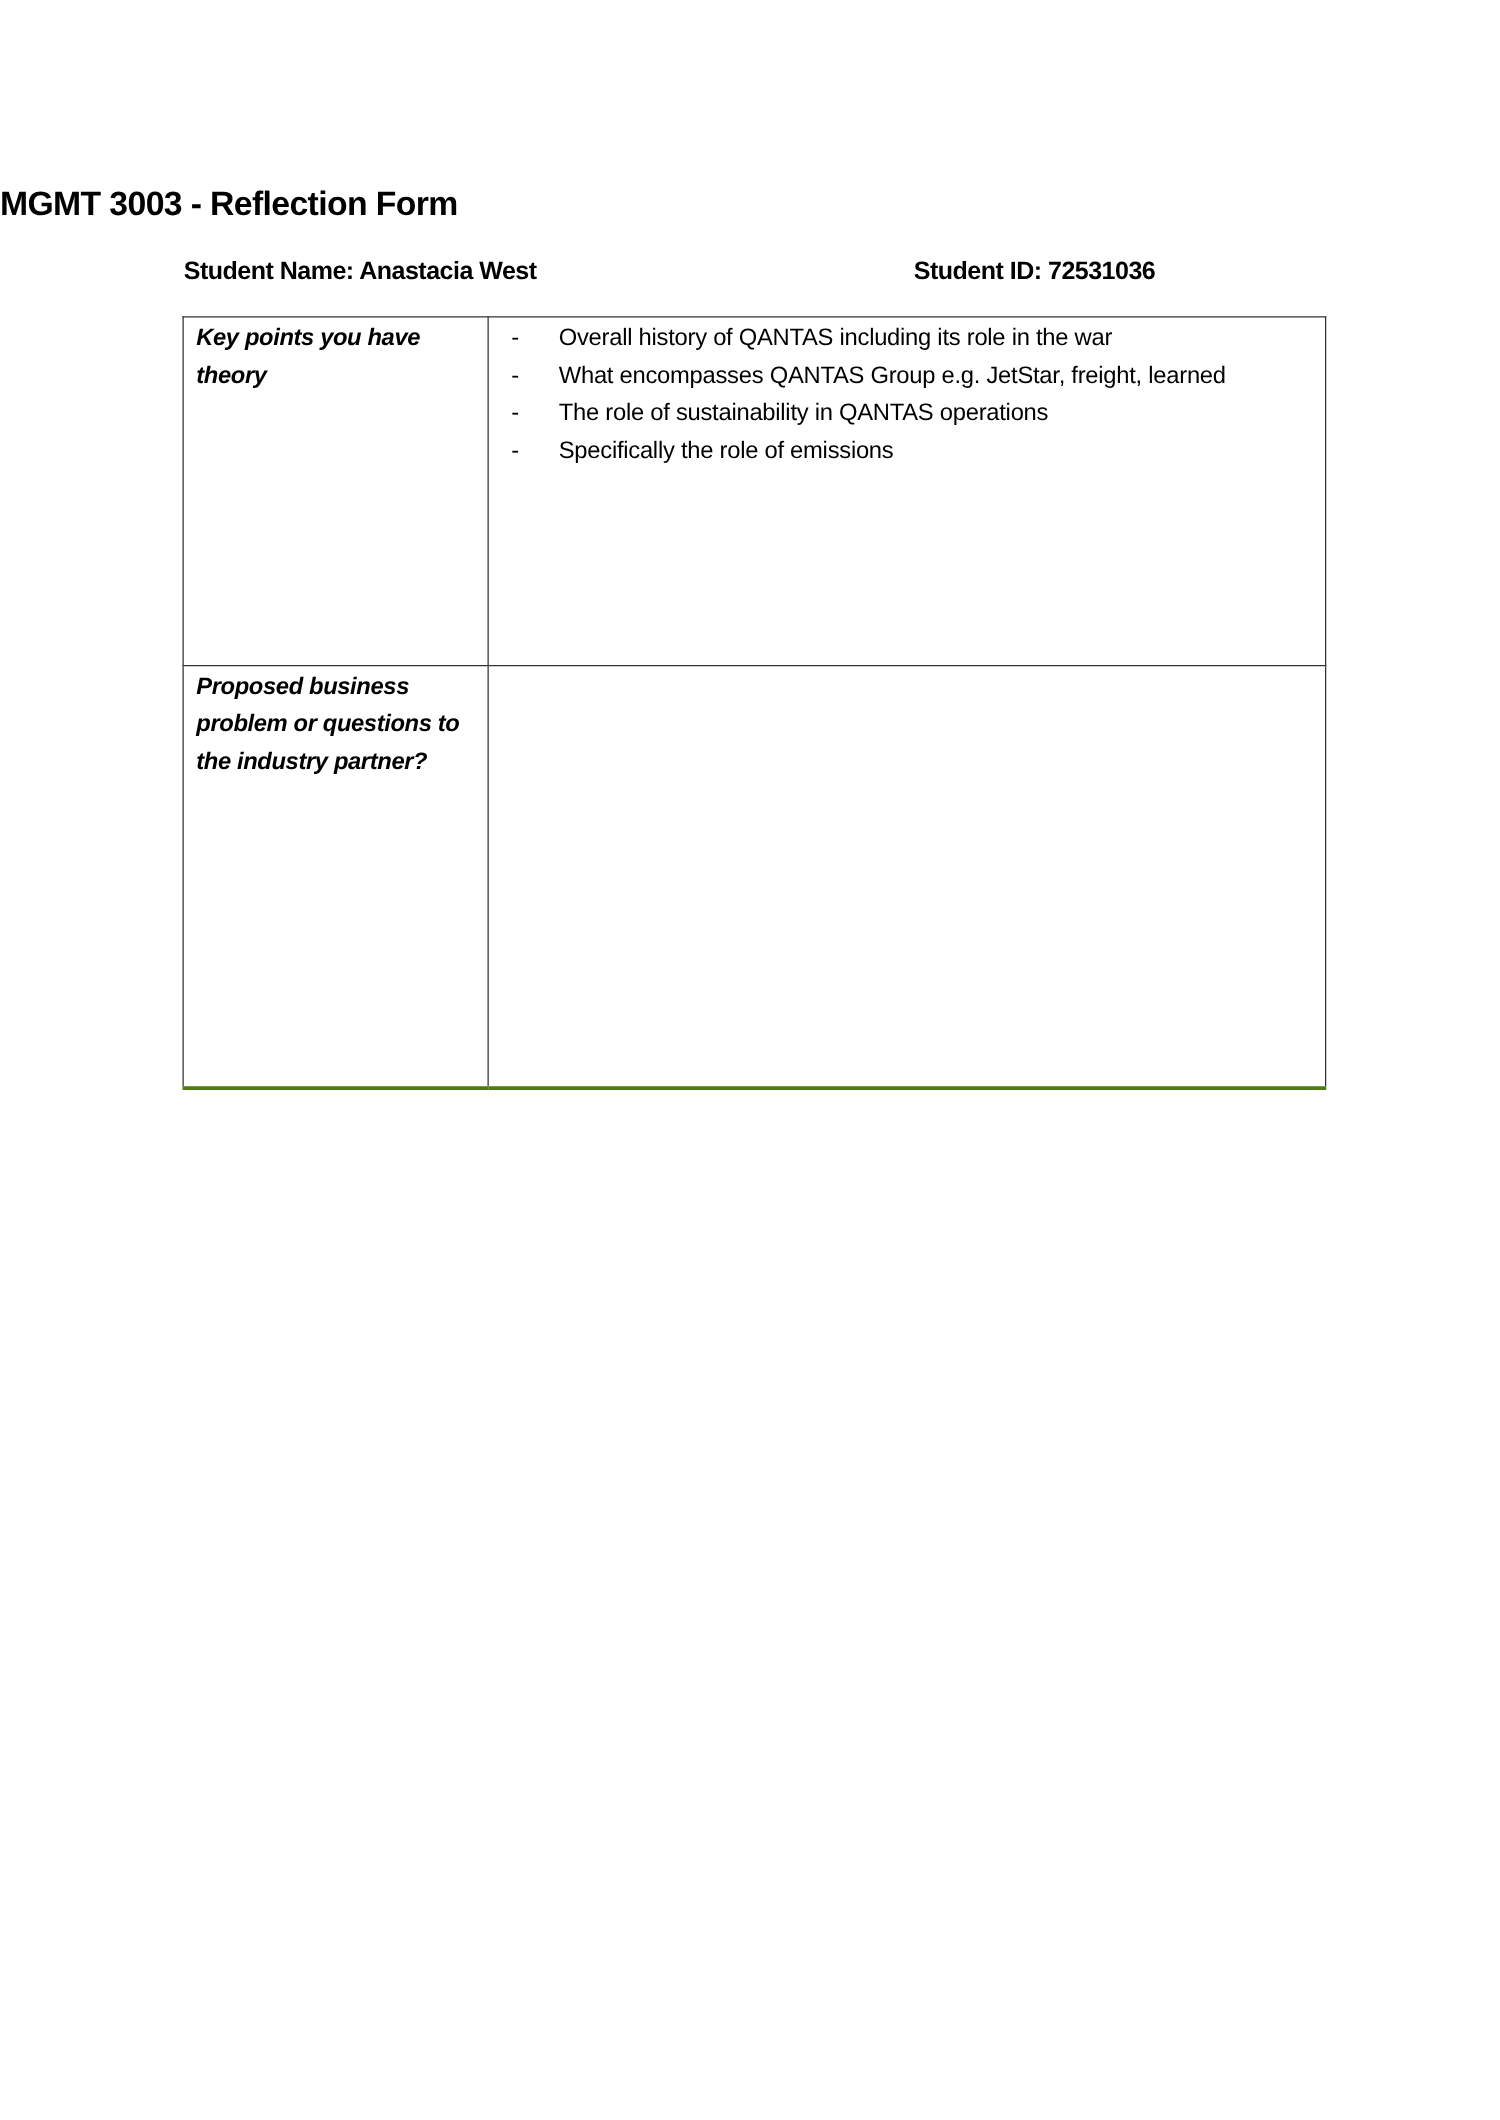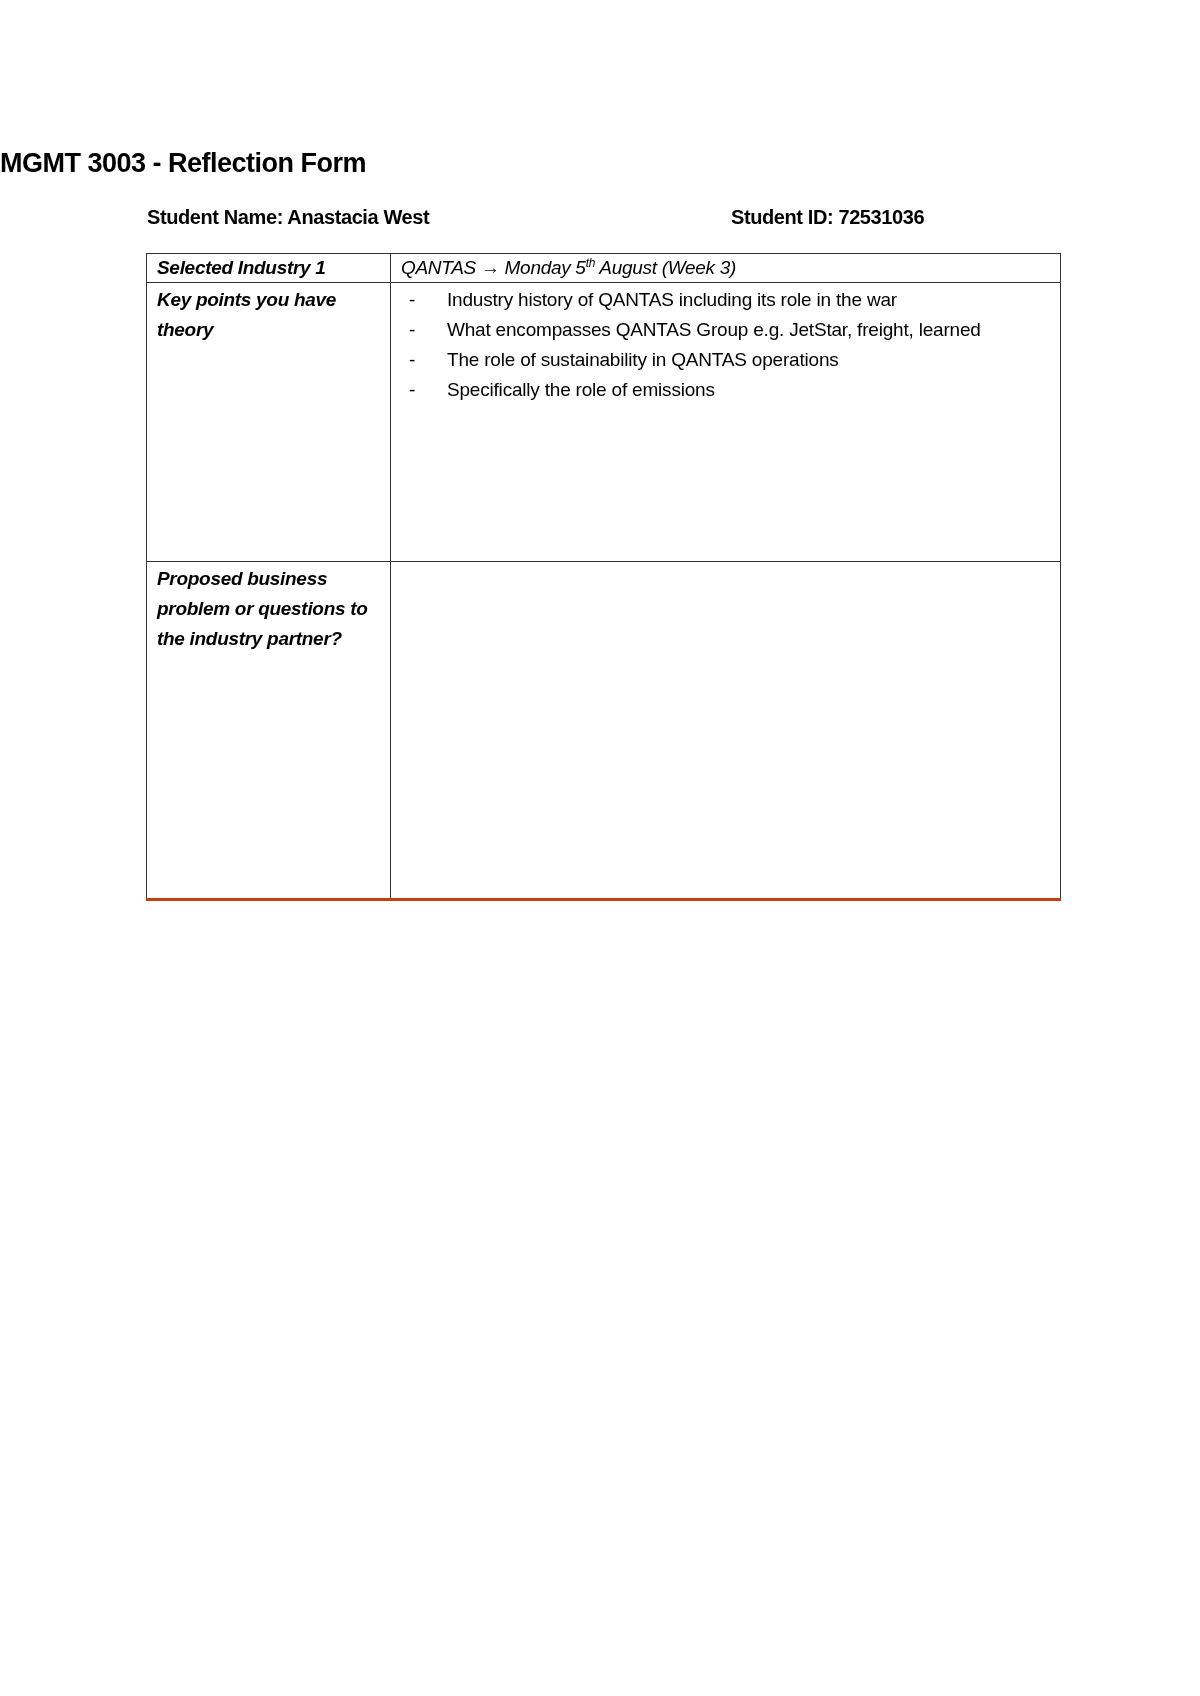--- a/index.html
+++ b/index.html
@@ -8,47 +8,41 @@
   .student-name { position: absolute; top: 206px; left: 147px; font-size: 20px; font-weight: bold; letter-spacing: -0.4px; text-align: right; }
   .student-id { position: absolute; top: 206px; left: 731px; font-size: 20px; font-weight: bold; letter-spacing: -0.4px; }
   table.form { position: absolute; top: 253px; left: 146px; width: 915px; border-collapse: collapse; table-layout: fixed; }
   table.form td { border: 1.5px solid #333; vertical-align: top; padding: 2px 10px 0 10px; font-size: 19px; line-height: 30px; }
   td.label { width: 223px; font-weight: bold; font-style: italic; letter-spacing: -0.3px; }
   td.value-italic { font-style: italic; letter-spacing: -0.3px; }
   tr.row-header td { height: 27px; line-height: 26px; padding-top: 1px; }
   tr.row-key td { height: 276px; }
   tr.row-ib td { height: 334px; }
   tr.row-prop td { height: 334px; }
-  table.form tr:last-child td { border-bottom: 3px solid #c2410c; }
+  table.form tr:last-child td { border-bottom: 3px solid #4d7c0f; }
   ul.bullets { list-style: none; margin: 0; padding: 0 0 0 46px; }
   ul.bullets li { position: relative; letter-spacing: -0.2px; }
   ul.bullets li::before { content: "-"; position: absolute; left: -38px; }
   .arrow { font-style: normal; font-weight: bold; }
   sup { font-size: 12px; line-height: 0; }
 </style>
 </head>
 <body>
 
 <div class="title">MGMT 3003 - Reflection Form</div>
 <div class="student-name">Student Name: Anastacia West</div>
 <div class="student-id">Student ID: 72531036</div>
 
 <table class="form">
   <tbody>
-      <tr class="row-header">
-    <td class="label">Selected Industry 1</td>
-    <td class="value-italic">
-      <span>QANTAS </span><span class="arrow">→</span><span> Monday 5</span><sup>th</sup><span> August (Week 3)</span>
-    </td>
-  </tr>
   <tr class="row-key">
     <td class="label">Key points you have theory</td>
     <td>
       <ul class="bullets">
-        <li>Industry history of QANTAS including its role in the war</li>
+        <li>Overall history of QANTAS including its role in the war</li>
         <li>What encompasses QANTAS Group e.g. JetStar, freight, learned</li>
         <li>The role of sustainability in QANTAS operations</li>
         <li>Specifically the role of emissions</li>
       </ul>
     </td>
   </tr>
   <tr class="row-prop">
     <td class="label">Proposed business problem or questions to the industry partner?</td>
     <td></td>
   </tr>

